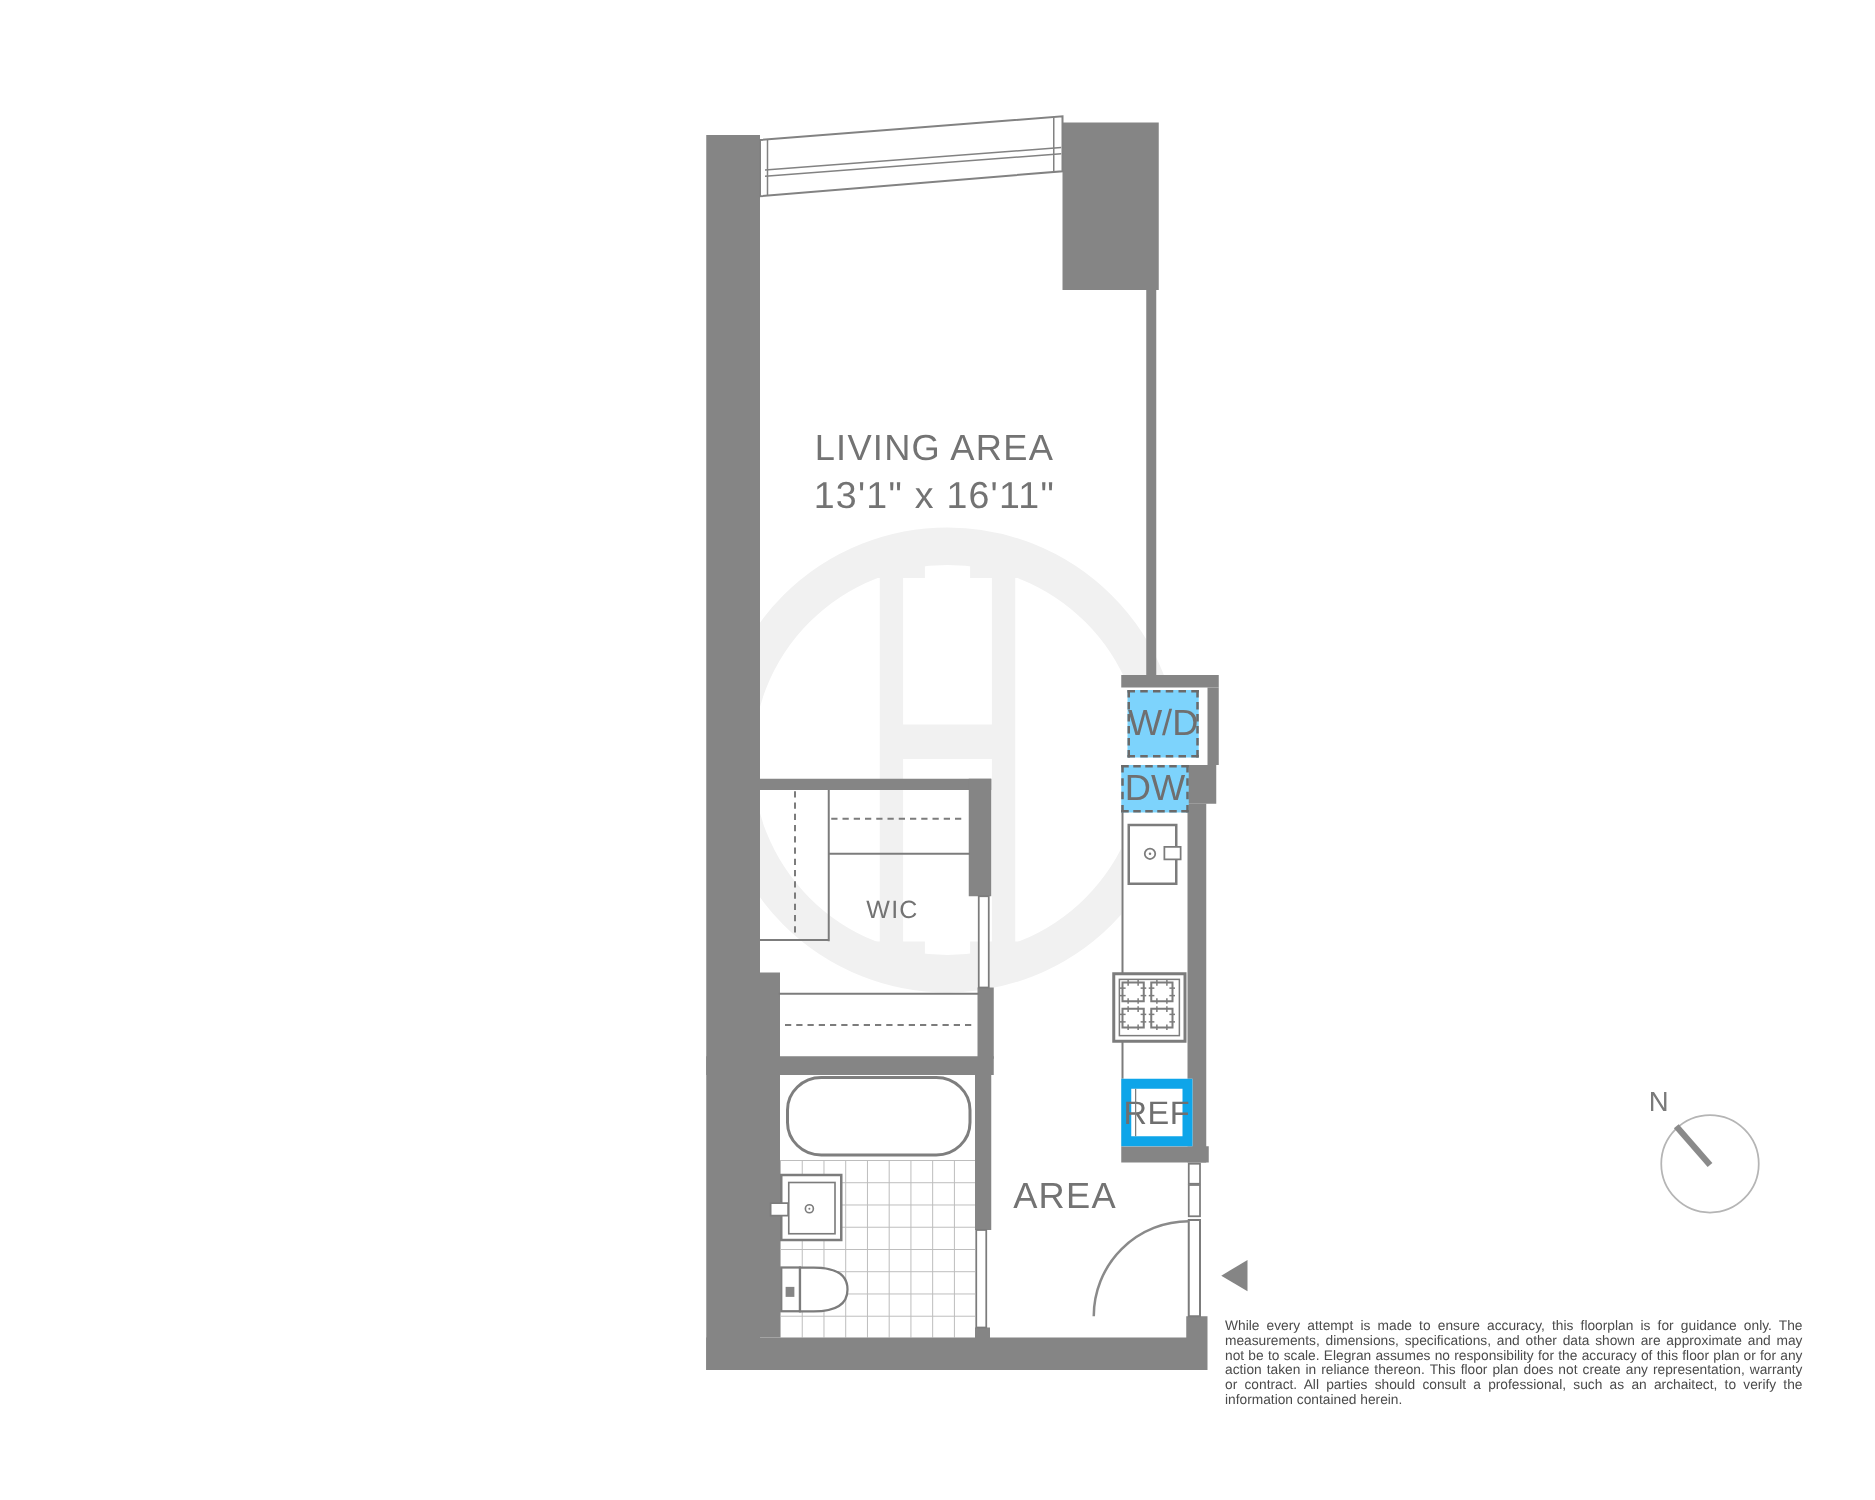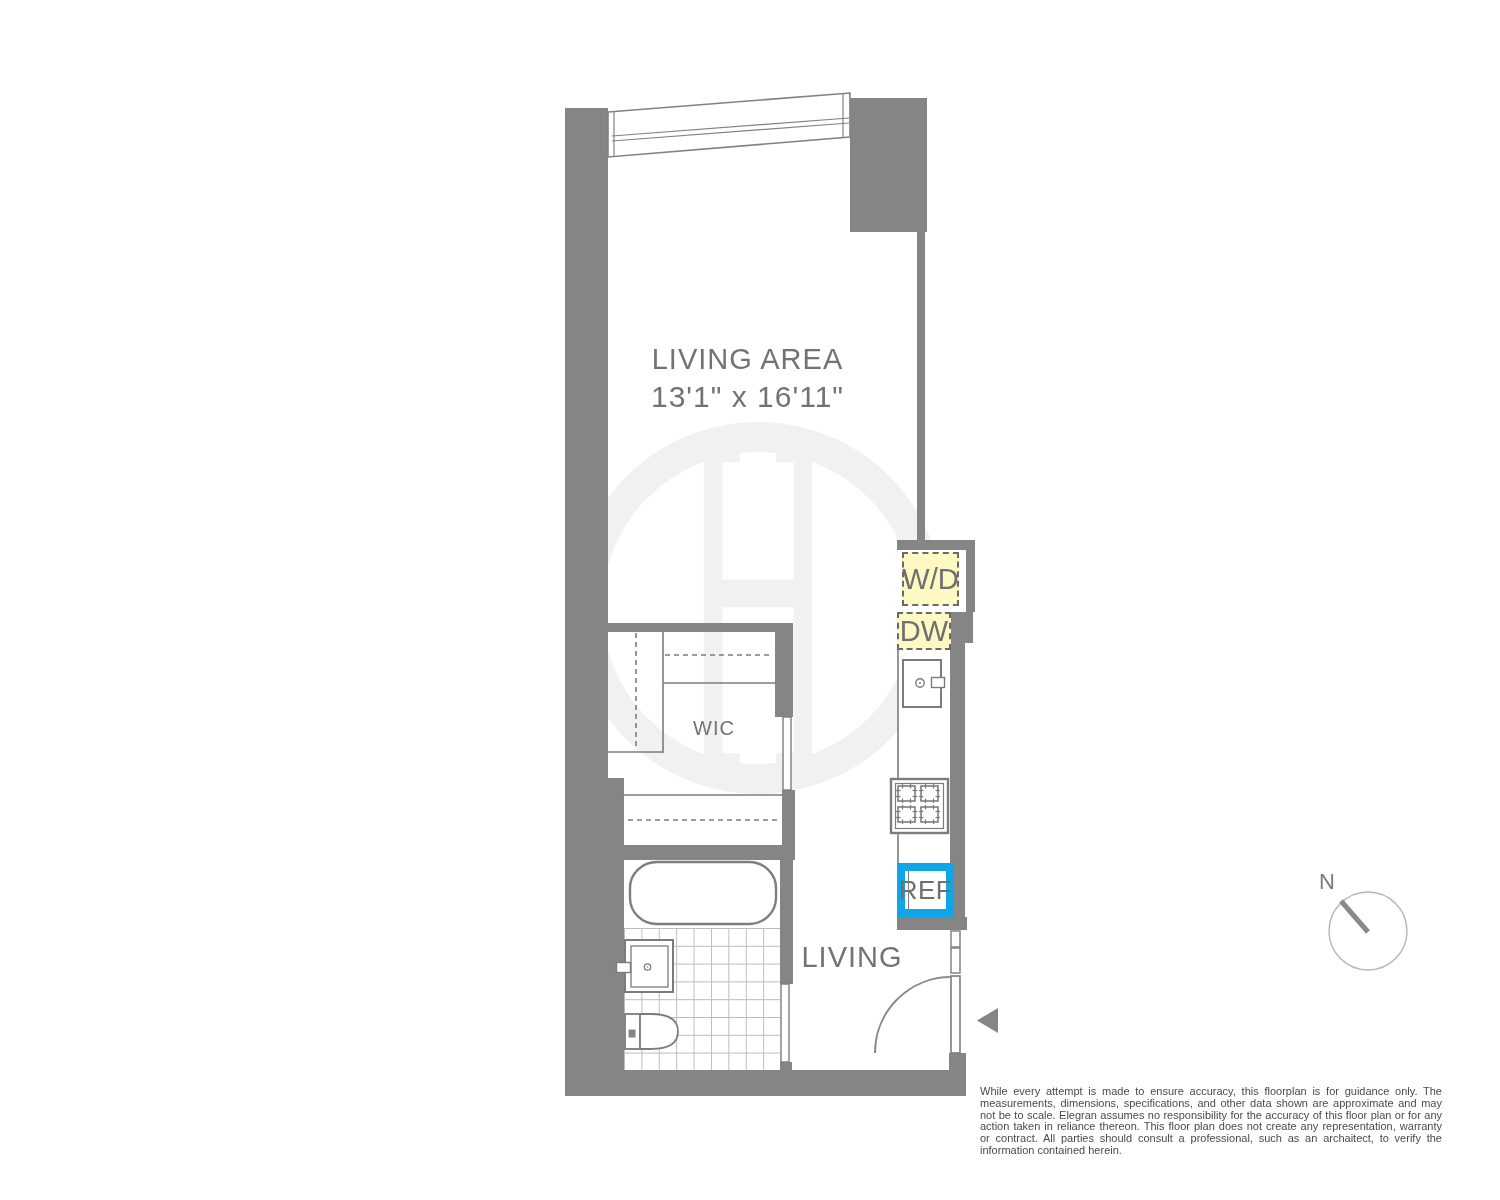--- a/index.html
+++ b/index.html
@@ -3,39 +3,39 @@
 <meta charset="utf-8">
 <style>
   html,body{margin:0;padding:0;background:#ffffff;}
   #page{position:relative;width:1500px;height:1200px;background:#ffffff;overflow:hidden;
         font-family:"Liberation Sans", sans-serif;}
   .layer{position:absolute;left:0;top:0;width:1500px;height:1200px;}
   .wall{position:absolute;background:#858585;}
   .whiteback{position:absolute;background:#ffffff;}
   .lbl{position:absolute;color:#737373;}
   .center{display:flex;align-items:center;justify-content:center;text-align:center;}
-  .dashedbox{position:absolute;border:2px dashed #6a6a6a;background:#fef9c3;box-sizing:border-box;
+  .dashedbox{position:absolute;border:2px dashed #6a6a6a;background:#7dd3fc;box-sizing:border-box;
              color:#6f6f6f;display:flex;align-items:center;justify-content:center;text-align:right;}
   .solidbox{position:absolute;border:8px solid #0ea5e9;background:#ffffff;box-sizing:border-box;
             color:#6f6f6f;display:flex;align-items:center;justify-content:center;}
   .tilegrid{position:absolute;left:624px;top:928px;width:156px;height:142px;
             background-image:linear-gradient(to right,#bcbcbc 1px,transparent 1px),
                              linear-gradient(to bottom,#bcbcbc 1px,transparent 1px);
             background-size:17.4px 17.8px;}
   .refline{position:absolute;left:3px;top:0;bottom:0;width:0;border-left:1.5px solid #7c7c7c;}
   #living-label{position:absolute;left:590px;top:341px;width:315px;text-align:center;color:#737373;}
   #living-label .l1{font-size:29px;line-height:37px;letter-spacing:1px;}
   #living-label .l2{font-size:30px;line-height:38px;letter-spacing:1px;}
   #wic-label{left:664px;top:717px;width:100px;font-size:20px;letter-spacing:1px;}
   #foyer-label{left:777px;top:941px;width:150px;font-size:29px;letter-spacing:1px;}
   #wd-box{left:902px;top:552px;width:57px;height:54px;font-size:29px;}
   #dw-box{left:897px;top:612px;width:54px;height:38px;font-size:29px;}
   #ref-box{left:897px;top:863px;width:57px;height:54px;font-size:26px;letter-spacing:0.5px;}
   #n-label{left:1310px;top:869px;width:34px;font-size:22px;color:#7a7a7a;text-align:center;}
-  #disclaimer{left:980px;top:1086px;width:462px;font-size:11px;line-height:11.8px;
+  #disclaimer{left:980px;top:1056px;width:462px;font-size:11px;line-height:11.8px;
               text-align:justify;color:#4a4a4a;}
   svg{position:absolute;left:0;top:0;}
 </style>
 </head>
 <body>
 
 <div id="page">
 
   <svg class="layer" width="1500" height="1200" viewBox="0 0 1500 1200">
     <circle cx="758" cy="608" r="171" fill="none" stroke="#f1f1f1" stroke-width="30"></circle>
@@ -153,21 +153,21 @@
     </g>
   </svg>
 
   <div id="living-label">
     <div class="l1">LIVING AREA</div>
     <div class="l2">13'1" x 16'11"</div>
   </div>
 
   <div class="lbl center" id="wic-label" style="position:absolute;">WIC</div>
 
-  <div class="lbl center" id="foyer-label" style="position:absolute;">LIVING</div>
+  <div class="lbl center" id="foyer-label" style="position:absolute;">AREA</div>
 
   <div class="dashedbox" id="wd-box">
     <span>W/D</span>
   </div>
 
   <div class="dashedbox" id="dw-box">
     <span>DW</span>
   </div>
 
   <div class="solidbox" id="ref-box">

